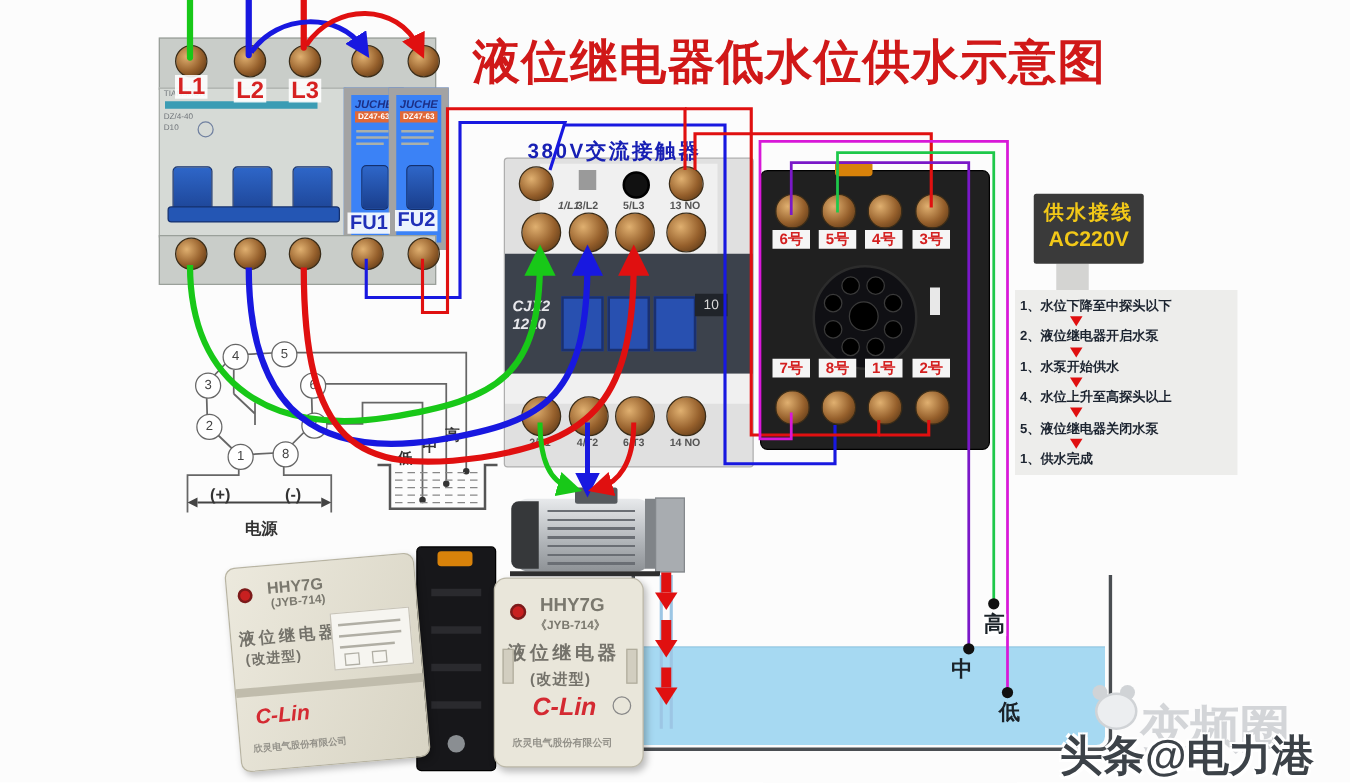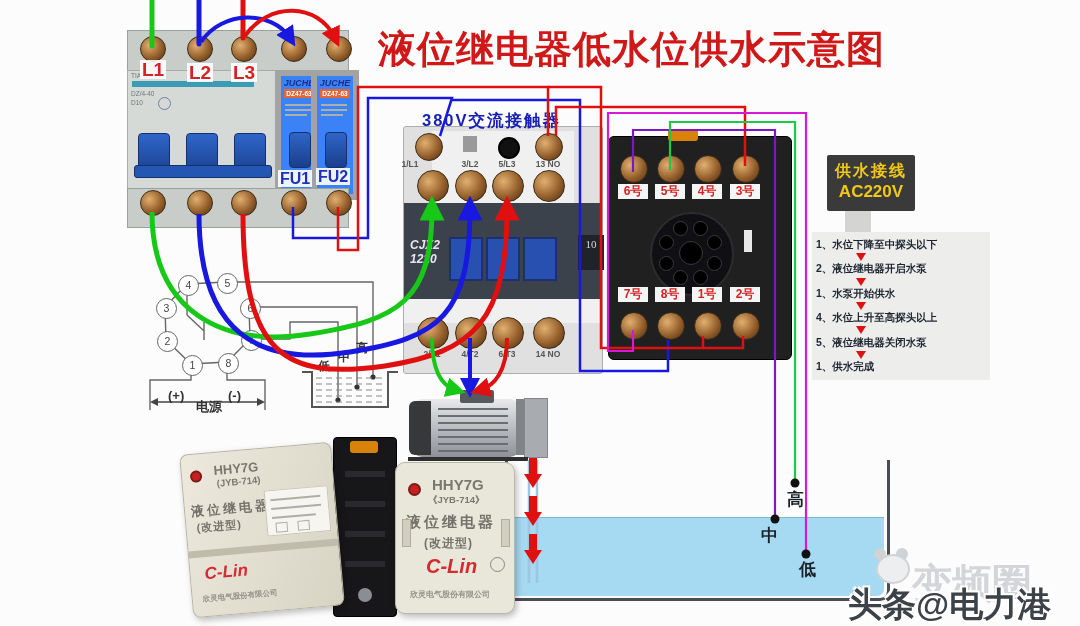--- a/index.html
+++ b/index.html
@@ -171,29 +171,29 @@
   <div class="abs ct-title" style="left:422px;top:110px;">380V交流接触器</div>
   <div class="abs ct-body" style="left:403px;top:126px;width:198px;height:246px;">
     <div class="abs ct-light" style="left:28px;top:4px;width:142px;height:72px;"></div>
     <div class="abs ct-dark" style="left:0;top:76px;width:198px;height:96px;"></div>
     <div class="abs ct-light" style="left:0;top:172px;width:198px;height:24px;"></div>
     <div class="abs ct-model" style="left:6px;top:112px;">CJX2</div>
     <div class="abs ct-model" style="left:6px;top:126px;">1210</div>
     <div class="abs ct-blue" style="left:45px;top:110px;width:30px;height:40px;"></div>
     <div class="abs ct-blue" style="left:82px;top:110px;width:30px;height:40px;"></div>
     <div class="abs ct-blue" style="left:119px;top:110px;width:30px;height:40px;"></div>
-    <div class="abs ct-aux" style="left:174px;top:108px;width:26px;height:35px;font-family:Liberation Serif, serif;">10</div>
+    <div class="abs ct-aux" style="left:152px;top:108px;width:26px;height:18px;">10</div>
   </div>
 
   <div class="abs screw" style="left:415px;top:133px;width:26px;height:26px;"></div>
   <div class="abs" style="left:463px;top:136px;width:14px;height:16px;background:#9a9a9a;z-index:12;"></div>
   <div class="abs blackhole" style="left:498px;top:137px;width:18px;height:18px;"></div>
   <div class="abs screw" style="left:535px;top:133px;width:26px;height:26px;"></div>
 
-  <div class="abs ct-lbl" style="left:392px;top:159px;">1/L1</div>
+  <div class="abs ct-lbl" style="left:437px;top:159px;font-style:italic;">1/L1</div>
   <div class="abs ct-lbl" style="left:452px;top:159px;">3/L2</div>
   <div class="abs ct-lbl" style="left:489px;top:159px;">5/L3</div>
   <div class="abs ct-lbl" style="left:530px;top:159px;">13 NO</div>
 
   <div class="abs screw" style="left:417px;top:170px;width:30px;height:30px;"></div>
   <div class="abs screw" style="left:455px;top:170px;width:30px;height:30px;"></div>
   <div class="abs screw" style="left:492px;top:170px;width:30px;height:30px;"></div>
   <div class="abs screw" style="left:533px;top:170px;width:30px;height:30px;"></div>
 
   <div class="abs screw" style="left:417px;top:317px;width:30px;height:30px;"></div>
@@ -272,21 +272,21 @@
 
   <div class="abs pin-circ" style="left:178px;top:275px;">4</div>
   <div class="abs pin-circ" style="left:217px;top:273px;">5</div>
   <div class="abs pin-circ" style="left:156px;top:298px;">3</div>
   <div class="abs pin-circ" style="left:240px;top:298px;">6</div>
   <div class="abs pin-circ" style="left:157px;top:331px;">2</div>
   <div class="abs pin-circ" style="left:241px;top:330px;">7</div>
   <div class="abs pin-circ" style="left:182px;top:355px;">1</div>
   <div class="abs pin-circ" style="left:218px;top:353px;">8</div>
   <div class="abs pwr-lbl" style="left:168px;top:388px;">(+)</div>
-  <div class="abs pwr-lbl" style="left:196px;top:398px;">电源</div>
+  <div class="abs pwr-lbl" style="left:196px;top:414px;">电源</div>
   <div class="abs pwr-lbl" style="left:228px;top:388px;">(-)</div>
   <div class="abs sch-lbl" style="left:318px;top:358px;">低</div>
   <div class="abs sch-lbl" style="left:338px;top:349px;">中</div>
   <div class="abs sch-lbl" style="left:356px;top:340px;">高</div>
 
   <div class="abs relay-sock2" style="left:333px;top:437px;width:62px;height:178px;">
     <div class="abs sk-tab" style="left:16px;top:3px;width:28px;height:12px;"></div>
     <div class="abs" style="left:11px;top:33px;width:40px;height:6px;background:#2a2a2e;"></div>
     <div class="abs" style="left:11px;top:63px;width:40px;height:6px;background:#2a2a2e;"></div>
     <div class="abs" style="left:11px;top:93px;width:40px;height:6px;background:#2a2a2e;"></div>

